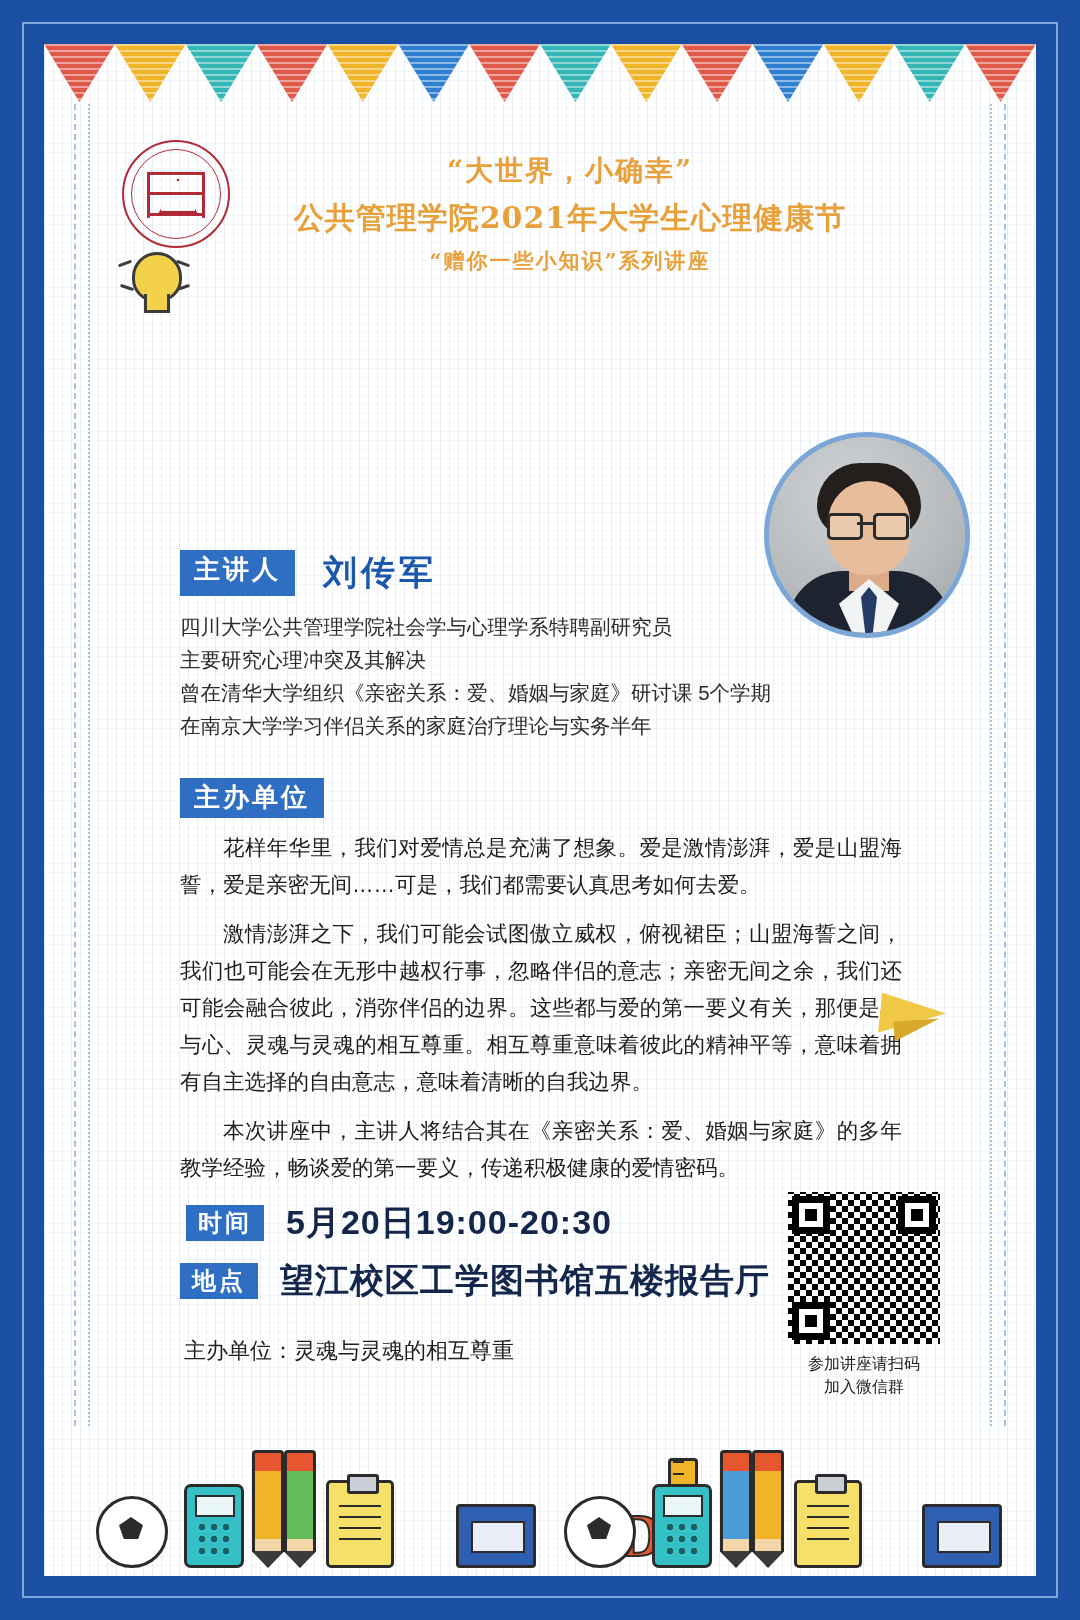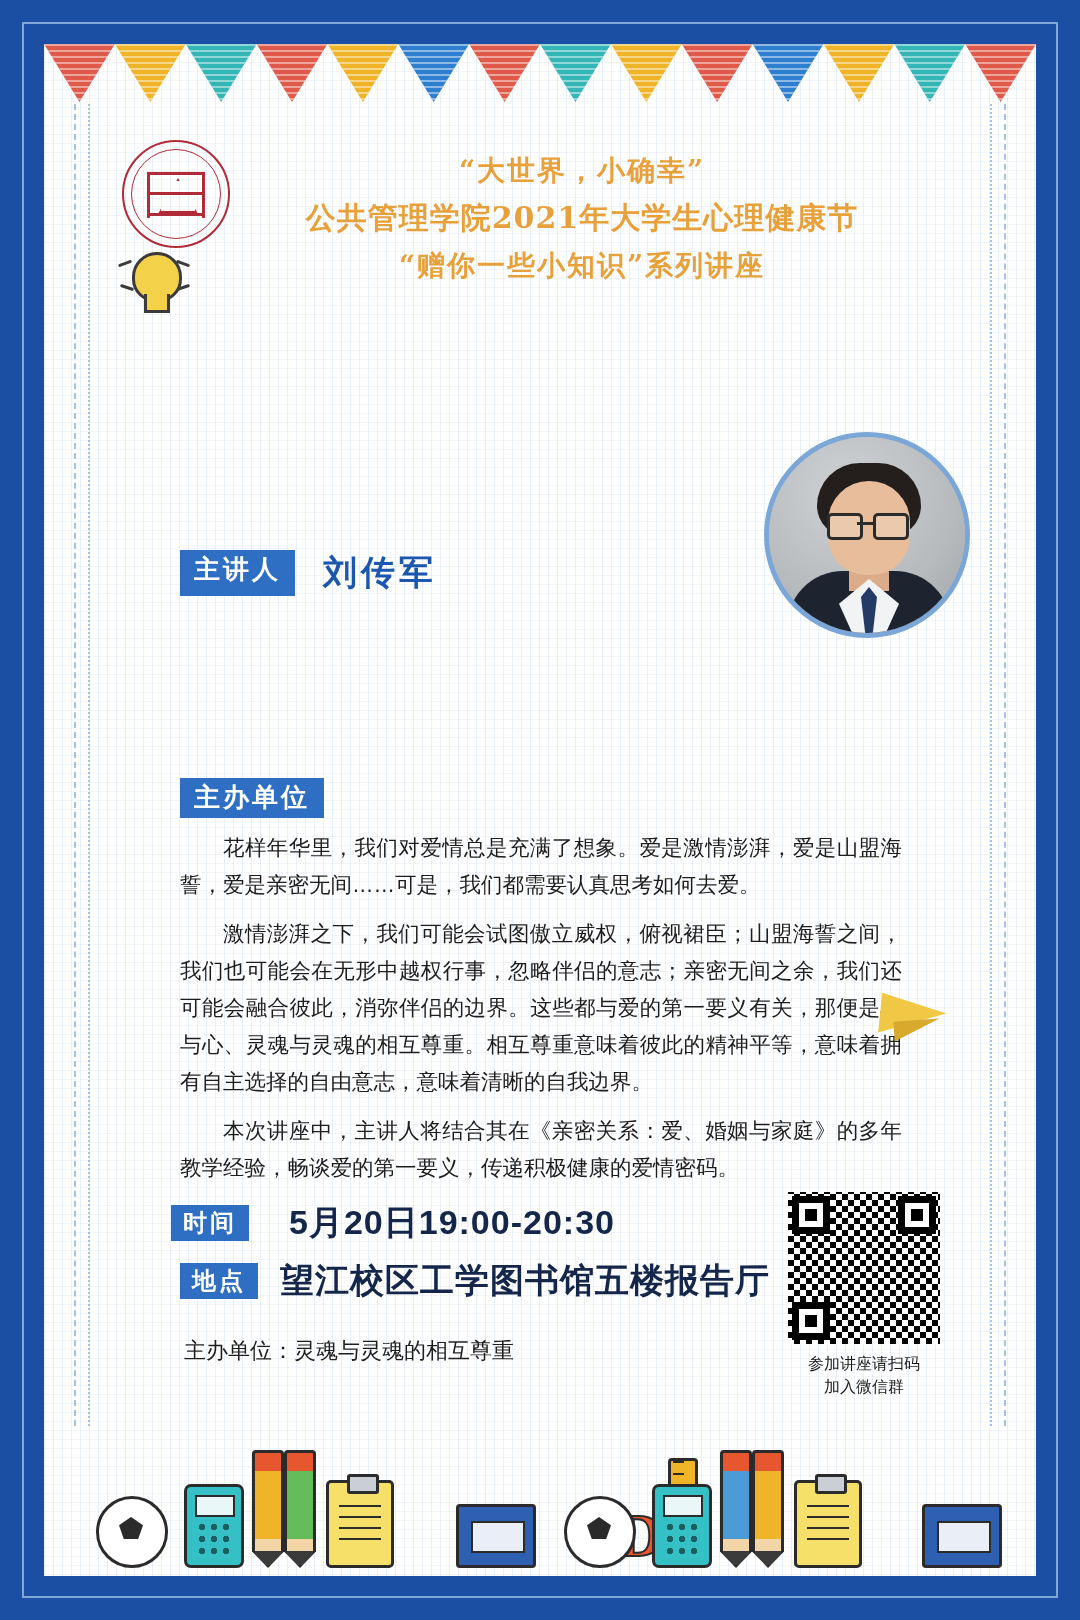--- a/index.html
+++ b/index.html
@@ -127,30 +127,30 @@
     position: absolute;
     left: 8px; top: 6px;
     width: 34px; height: 30px;
     border: 3px solid #b02a37;
     transform: skewX(0deg);
     clip-path: polygon(50% 0, 100% 100%, 0 100%);
   }
 
   .title-top {
     position: absolute;
-    left: 208px; top: 108px;
+    left: 196px; top: 108px;
     width: 660px;
     text-align: center;
     color: #e8a13a;
     font-family: "DejaVu Serif", "Liberation Serif", serif;
     font-weight: bold;
   }
   .title-top .l1 { font-size: 28px; letter-spacing: 2px; }
   .title-top .l2 { font-size: 30px; letter-spacing: 1px; margin-top: 8px; }
-  .title-top .l3 { font-size: 28px; letter-spacing: 2px; margin-top: 8px; }
+  .title-top .l3 { font-size: 21px; letter-spacing: 2px; margin-top: 8px; }
 
   
   .bulb {
     position: absolute;
     left: 78px; top: 200px;
     width: 70px; height: 96px;
   }
   .bulb .glass {
     position: absolute;
     left: 10px; top: 8px;
@@ -343,21 +343,21 @@
     align-items: center;
   }
   .kv .tag { font-size: 24px; padding: 4px 12px; }
   .kv .val {
     margin-left: 22px;
     font-size: 34px;
     font-weight: bold;
     color: #14264a;
     letter-spacing: 1px;
   }
-  .kv-time  { left: 127px; top: 1156px; gap: 18px; }
+  .kv-time  { left: 142px; top: 1156px; }
   .kv-place { left: 136px; top: 1214px; }
 
   .footer-lines {
     position: absolute;
     left: 140px; top: 1288px;
     font-size: 22px;
     line-height: 38px;
     color: #1d1d1d;
   }
 
@@ -545,20 +545,26 @@
       <div class="face"></div>
       <div class="glass-l"></div>
       <div class="glass-r"></div>
       <div class="bridge"></div>
     </div>
 
     <div class="speaker-row">
       <span class="tag">主讲人</span>
       <span class="speaker-name">刘传军</span>
     </div>
+    <div class="speaker-bio">
+      <div>四川大学公共管理学院社会学与心理学系特聘副研究员</div>
+      <div>主要研究心理冲突及其解决</div>
+      <div>曾在清华大学组织《亲密关系：爱、婚姻与家庭》研讨课 5个学期</div>
+      <div>在南京大学学习伴侣关系的家庭治疗理论与实务半年</div>
+    </div>
 
     <div class="intro-tag">
       <span class="tag">主办单位</span>
     </div>
     <div class="intro-body">
       <p>花样年华里，我们对爱情总是充满了想象。爱是激情澎湃，爱是山盟海誓，爱是亲密无间……可是，我们都需要认真思考如何去爱。</p>
       <p>激情澎湃之下，我们可能会试图傲立威权，俯视裙臣；山盟海誓之间，我们也可能会在无形中越权行事，忽略伴侣的意志；亲密无间之余，我们还可能会融合彼此，消弥伴侣的边界。这些都与爱的第一要义有关，那便是心与心、灵魂与灵魂的相互尊重。相互尊重意味着彼此的精神平等，意味着拥有自主选择的自由意志，意味着清晰的自我边界。</p>
       <p>本次讲座中，主讲人将结合其在《亲密关系：爱、婚姻与家庭》的多年教学经验，畅谈爱的第一要义，传递积极健康的爱情密码。</p>
     </div>
 

